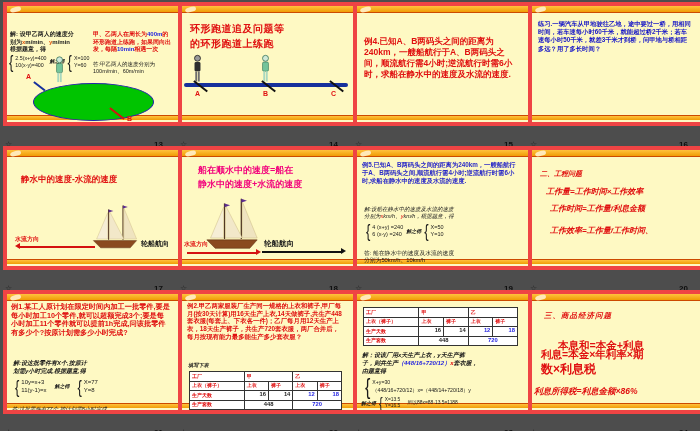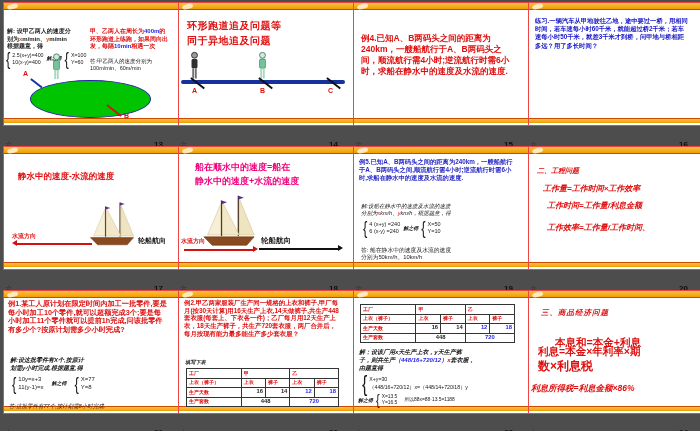--- a/index.html
+++ b/index.html
@@ -1,20 +1,20 @@
 <!DOCTYPE html>
 <html><head>
 <meta charset="utf-8">
 <style>
   *{margin:0;padding:0;box-sizing:border-box;}
   html,body{width:700px;height:431px;}
   body{background:#4d4d4d;font-family:"Liberation Sans","DejaVu Sans",sans-serif;overflow:hidden;}
   .grid{display:grid;grid-template-columns:repeat(4,175px);grid-template-rows:144px 144px 143px;}
   .cell{position:relative;padding:2px 0 0 3px;}
-  .slide{position:relative;width:188px;height:124px;background:#ffffff;border:1px solid #ef4444;overflow:hidden;cursor:pointer;}
+  .slide{position:relative;width:188px;height:124px;background:#fef9c3;border:4px solid #ef4444;overflow:hidden;cursor:pointer;}
   .bar-top{position:absolute;left:0;top:0;right:0;height:7px;background:linear-gradient(#ffc23d,#f09c05);border-bottom:1px solid #cc4a00;z-index:0;}
   .corner{position:absolute;left:3px;top:1px;width:11px;height:5px;background:#ffe9b8;border-radius:60% 40% 50% 50%;transform:rotate(-12deg);display:block;}
   .bar-bot{position:absolute;left:0;right:0;bottom:2px;height:5px;background:linear-gradient(#ffc23d,#f09c05);border-top:1px solid #cc4a00;z-index:0;}
   .tb{position:absolute;line-height:1.25;z-index:2;}
   .abs{position:absolute;z-index:2;}
   .b{font-weight:bold;}
   .it{font-style:italic;}
   .blk{color:#1a1a1a;}
   .red{color:#e01010;}
   .blue{color:#1e1ee0;}
@@ -87,21 +87,21 @@
   </div>
 
   <div class="cell">
     <div class="slide">
       <div class="bar-top">
           <i class="corner"></i>
         </div>
       <div class="bar-bot"></div>
       <div class="tb b red" style="left:8px;top:15px;font-size:10px;line-height:1.5;letter-spacing:0.5px;">
         <div>环形跑道追及问题等</div>
-        <div>同于异地追及问题</div>
+        <div>的环形跑道上练跑</div>
       </div>
       <svg class="abs" style="left:9px;top:47px;width:13px;height:31px;" viewBox="0 0 14 30">
         <circle cx="7" cy="4" r="3.2" fill="#999" stroke="#111" stroke-width="0.8"></circle>
         <rect x="3.8" y="8" width="6.4" height="10" rx="1.5" fill="#2e2e2e"></rect>
         <rect x="4.6" y="18" width="2" height="11" fill="#6e6e6e"></rect>
         <rect x="7.4" y="18" width="2" height="11" fill="#6e6e6e"></rect>
       </svg>
       <svg class="abs" style="left:77px;top:47px;width:13px;height:31px;" viewBox="0 0 14 30">
         <circle cx="7" cy="4" r="3.2" fill="#cfe9d8" stroke="#2b6b4f" stroke-width="0.8"></circle>
         <rect x="3.8" y="8" width="6.4" height="10" rx="1.5" fill="#74c49a" stroke="#2b6b4f" stroke-width="0.6"></rect>

